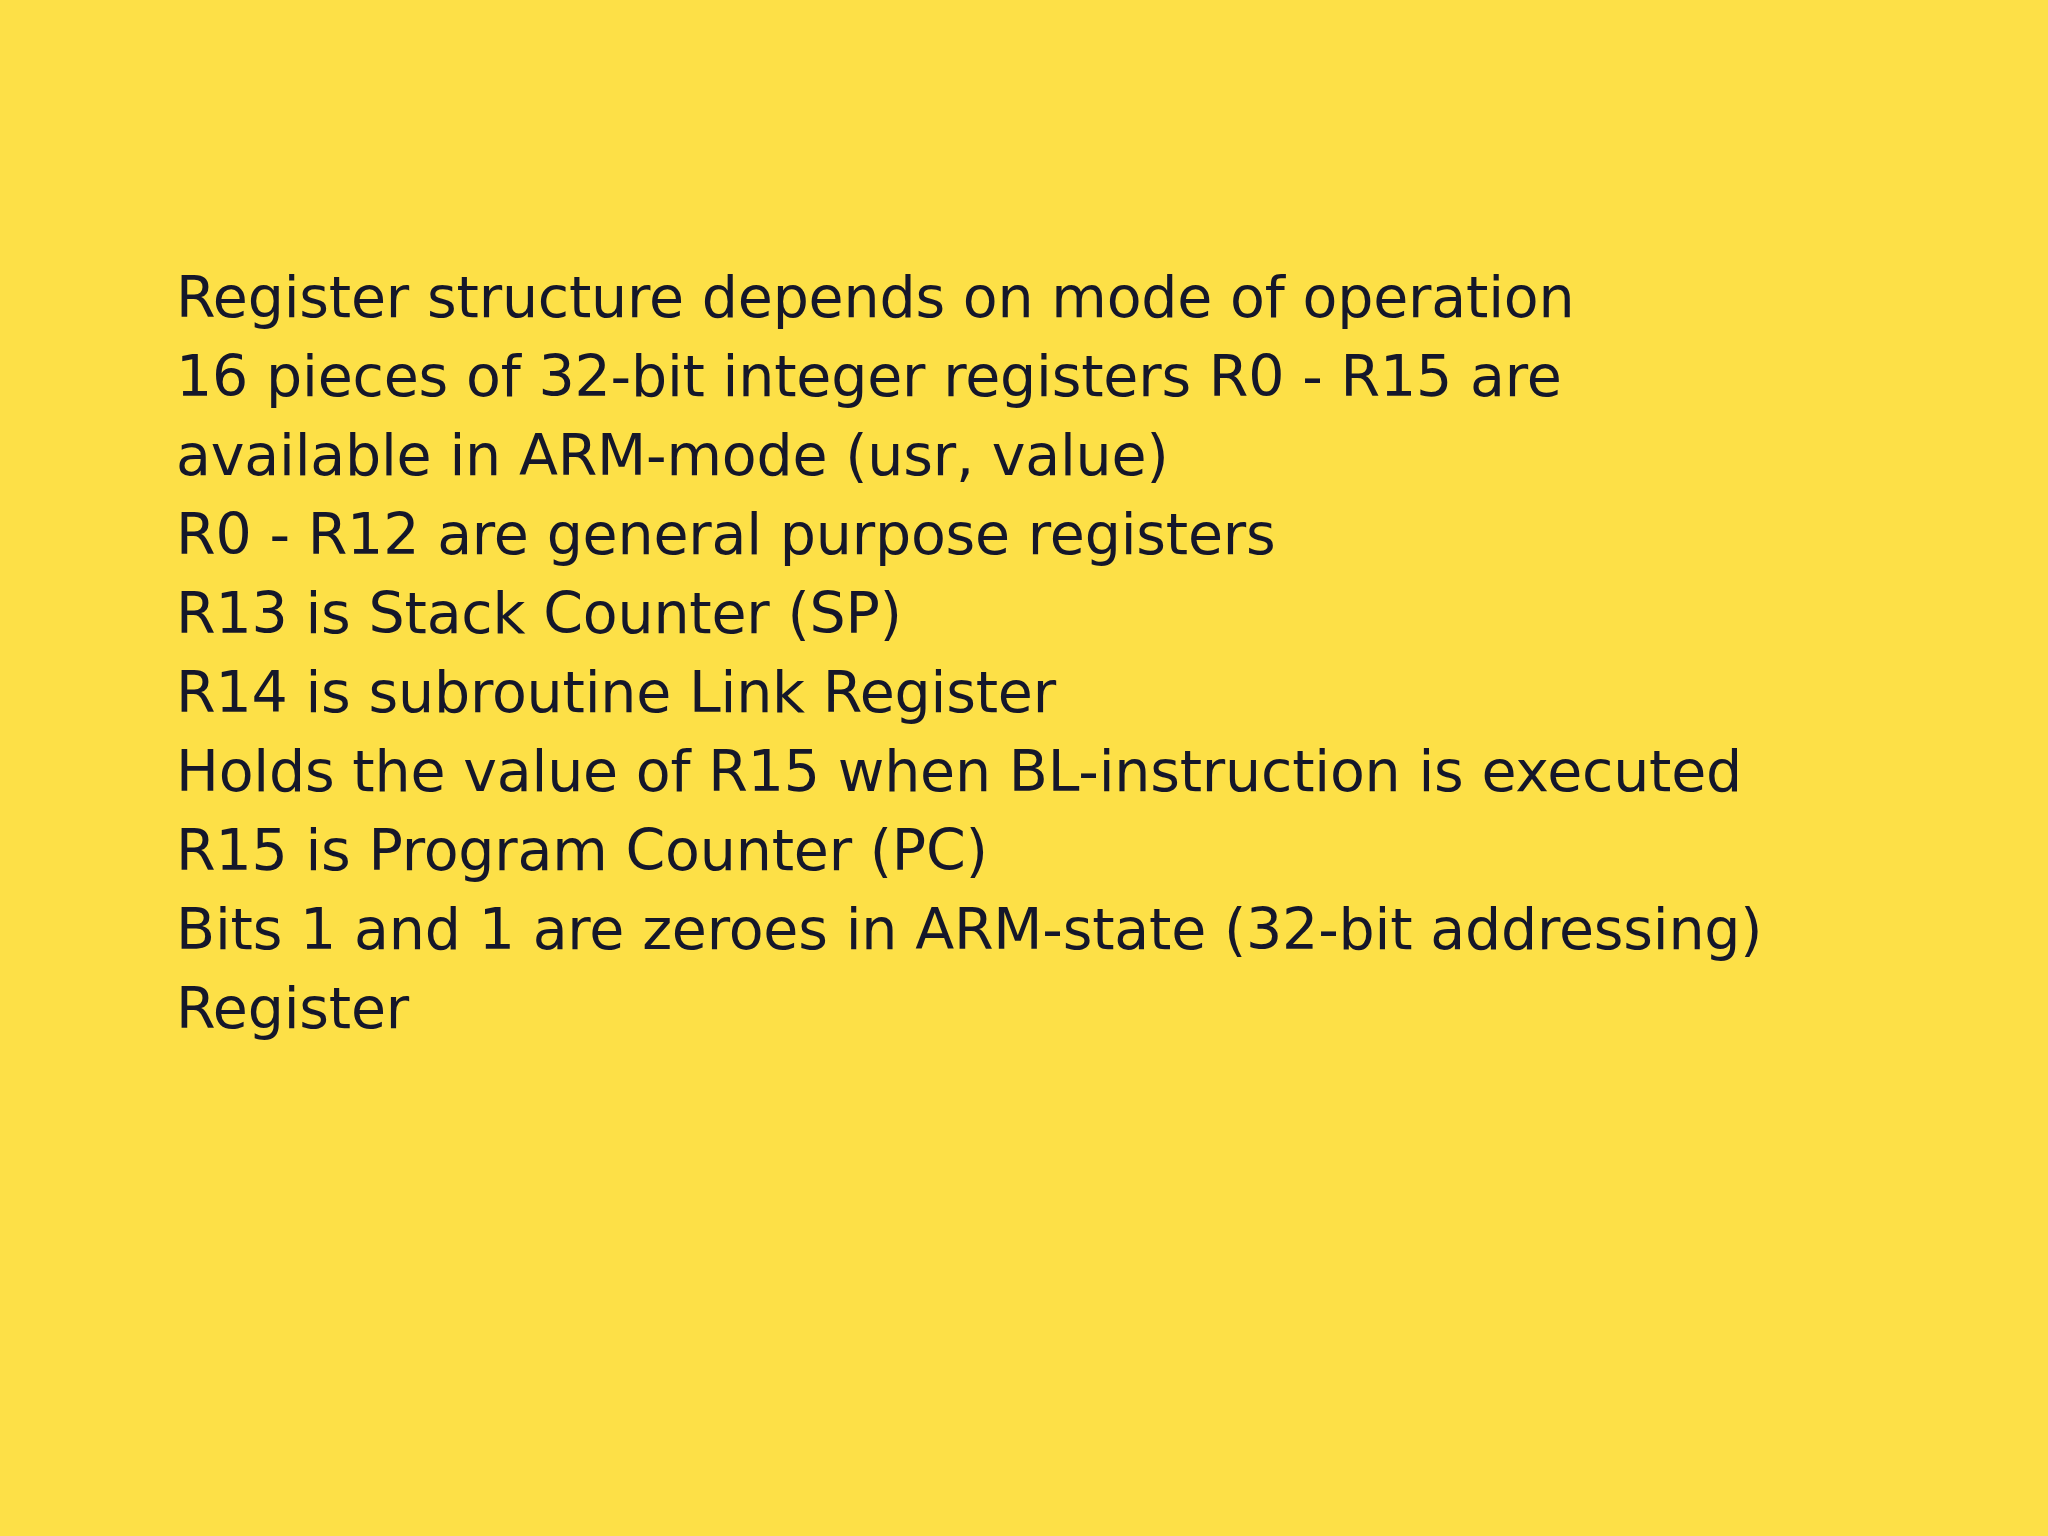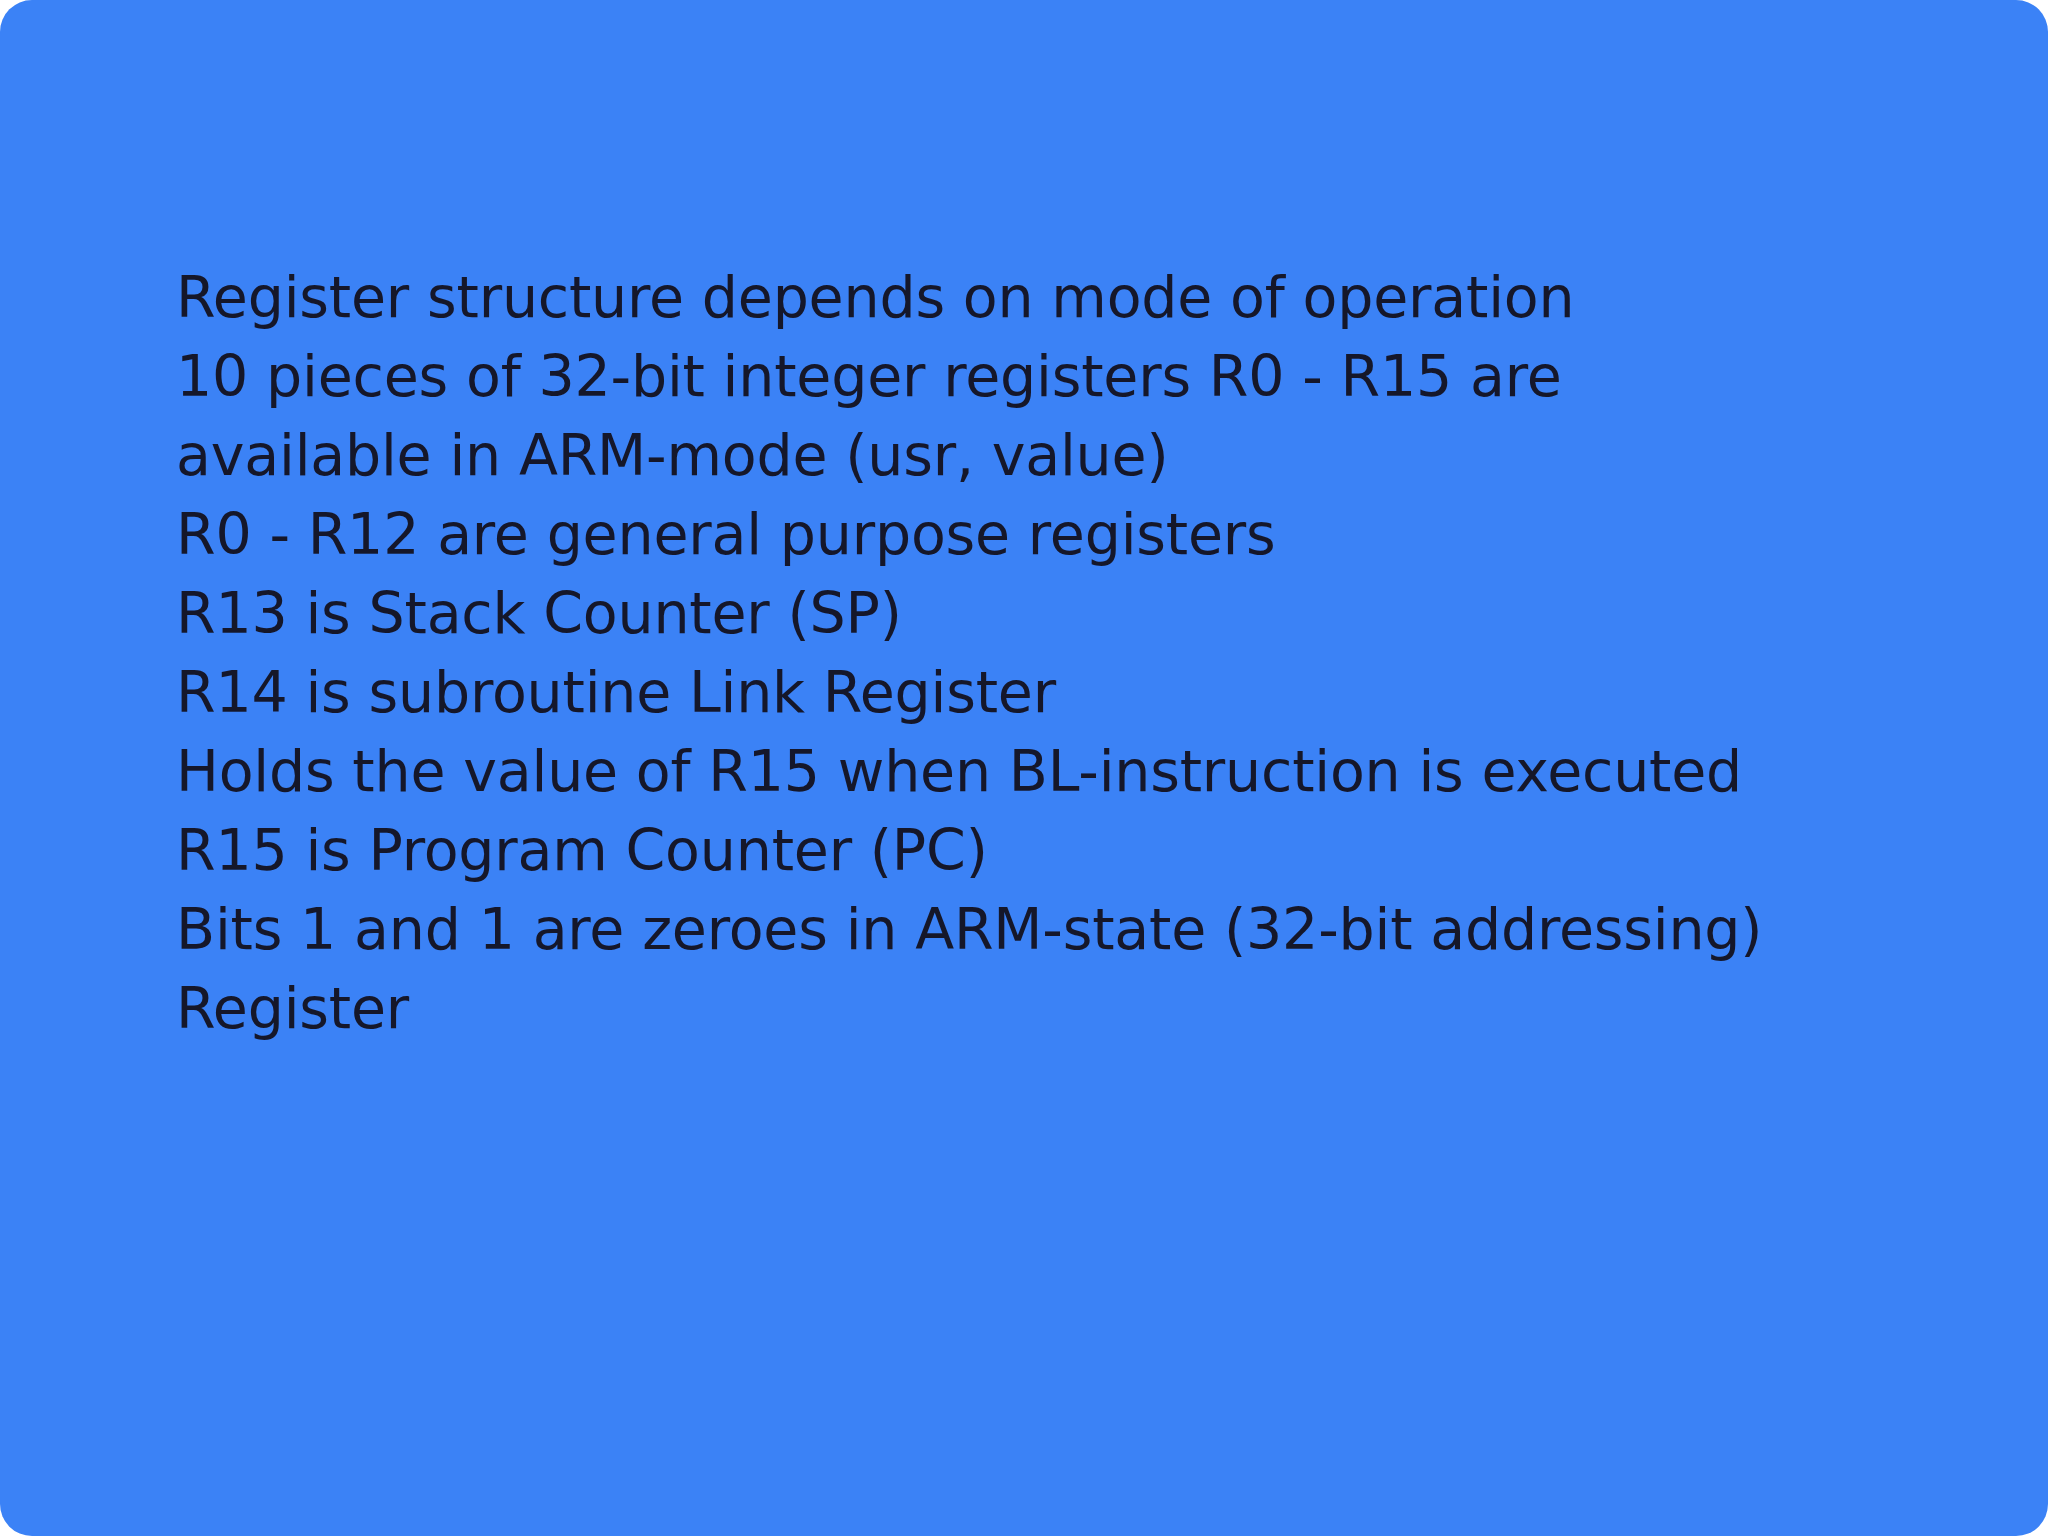--- a/index.html
+++ b/index.html
@@ -11,23 +11,22 @@
     height: 1536px;
     background: #ffffff;
     font-family: "DejaVu Sans", sans-serif;
     overflow: hidden;
   }
 
   .slide {
     position: relative;
     width: 2048px;
     height: 1536px;
-    background: #3b82f6;
+    background: #fde047;
     box-sizing: border-box;
-    border-radius: 32px;
   }
 
   .slide-body {
     position: absolute;
     left: 176px;
     top: 258px;
     width: 1780px;
   }
 
   .text-line {
@@ -40,21 +39,21 @@
     white-space: pre;
     text-align: left;
   }
 </style>
 </head>
 <body>
 
 <div class="slide">
   <div class="slide-body">
     <div class="text-line">Register structure depends on mode of operation</div>
-    <div class="text-line">10 pieces of 32-bit integer registers R0 - R15 are</div>
+    <div class="text-line">16 pieces of 32-bit integer registers R0 - R15 are</div>
     <div class="text-line">available in ARM-mode (usr, value)</div>
     <div class="text-line">R0 - R12 are general purpose registers</div>
     <div class="text-line">R13 is Stack Counter (SP)</div>
     <div class="text-line">R14 is subroutine Link Register</div>
     <div class="text-line">Holds the value of R15 when BL-instruction is executed</div>
     <div class="text-line">R15 is Program Counter (PC)</div>
     <div class="text-line">Bits 1 and 1 are zeroes in ARM-state (32-bit addressing)</div>
     <div class="text-line">Register</div>
   </div>
 </div>

